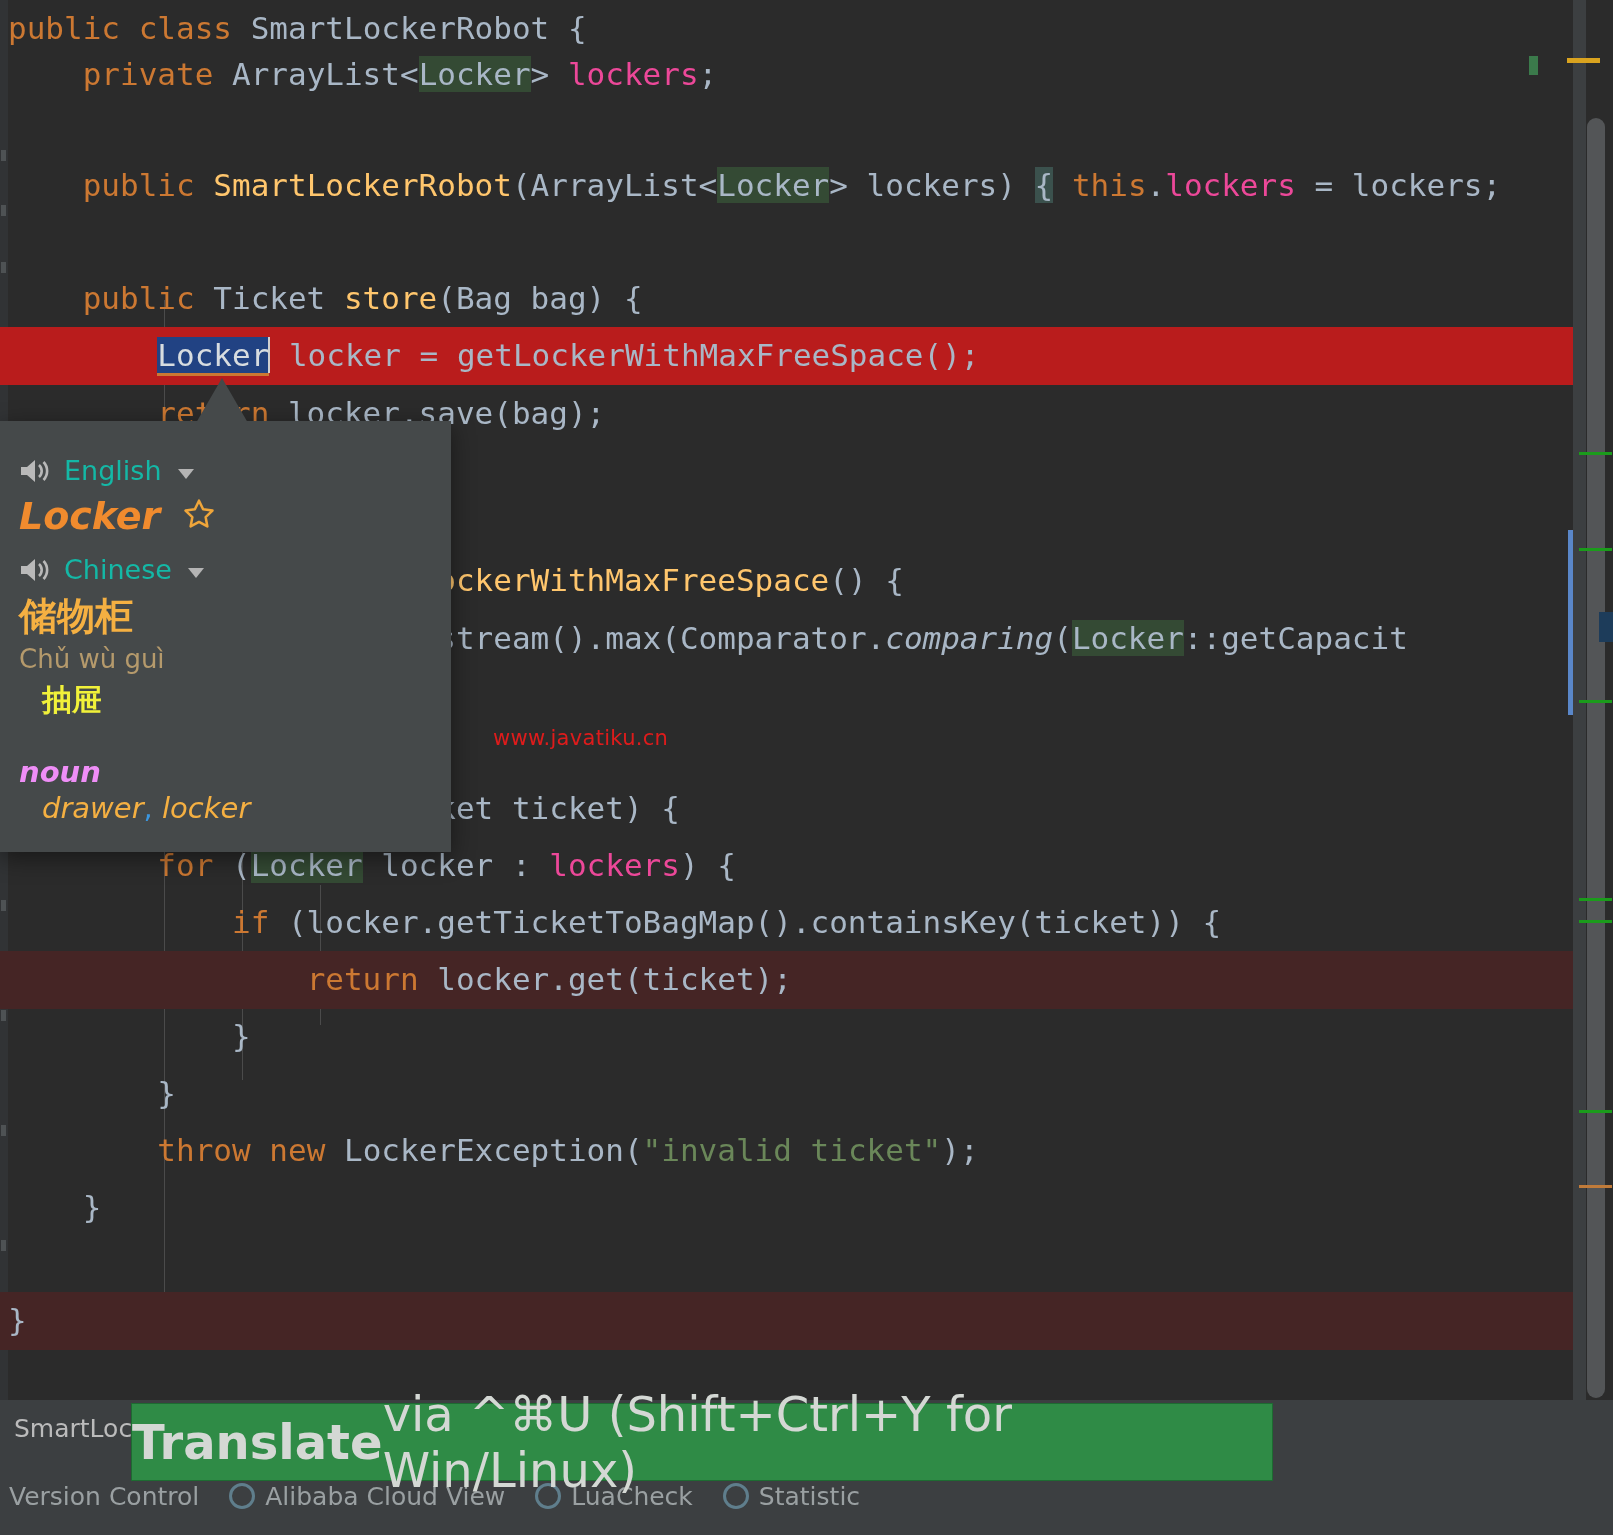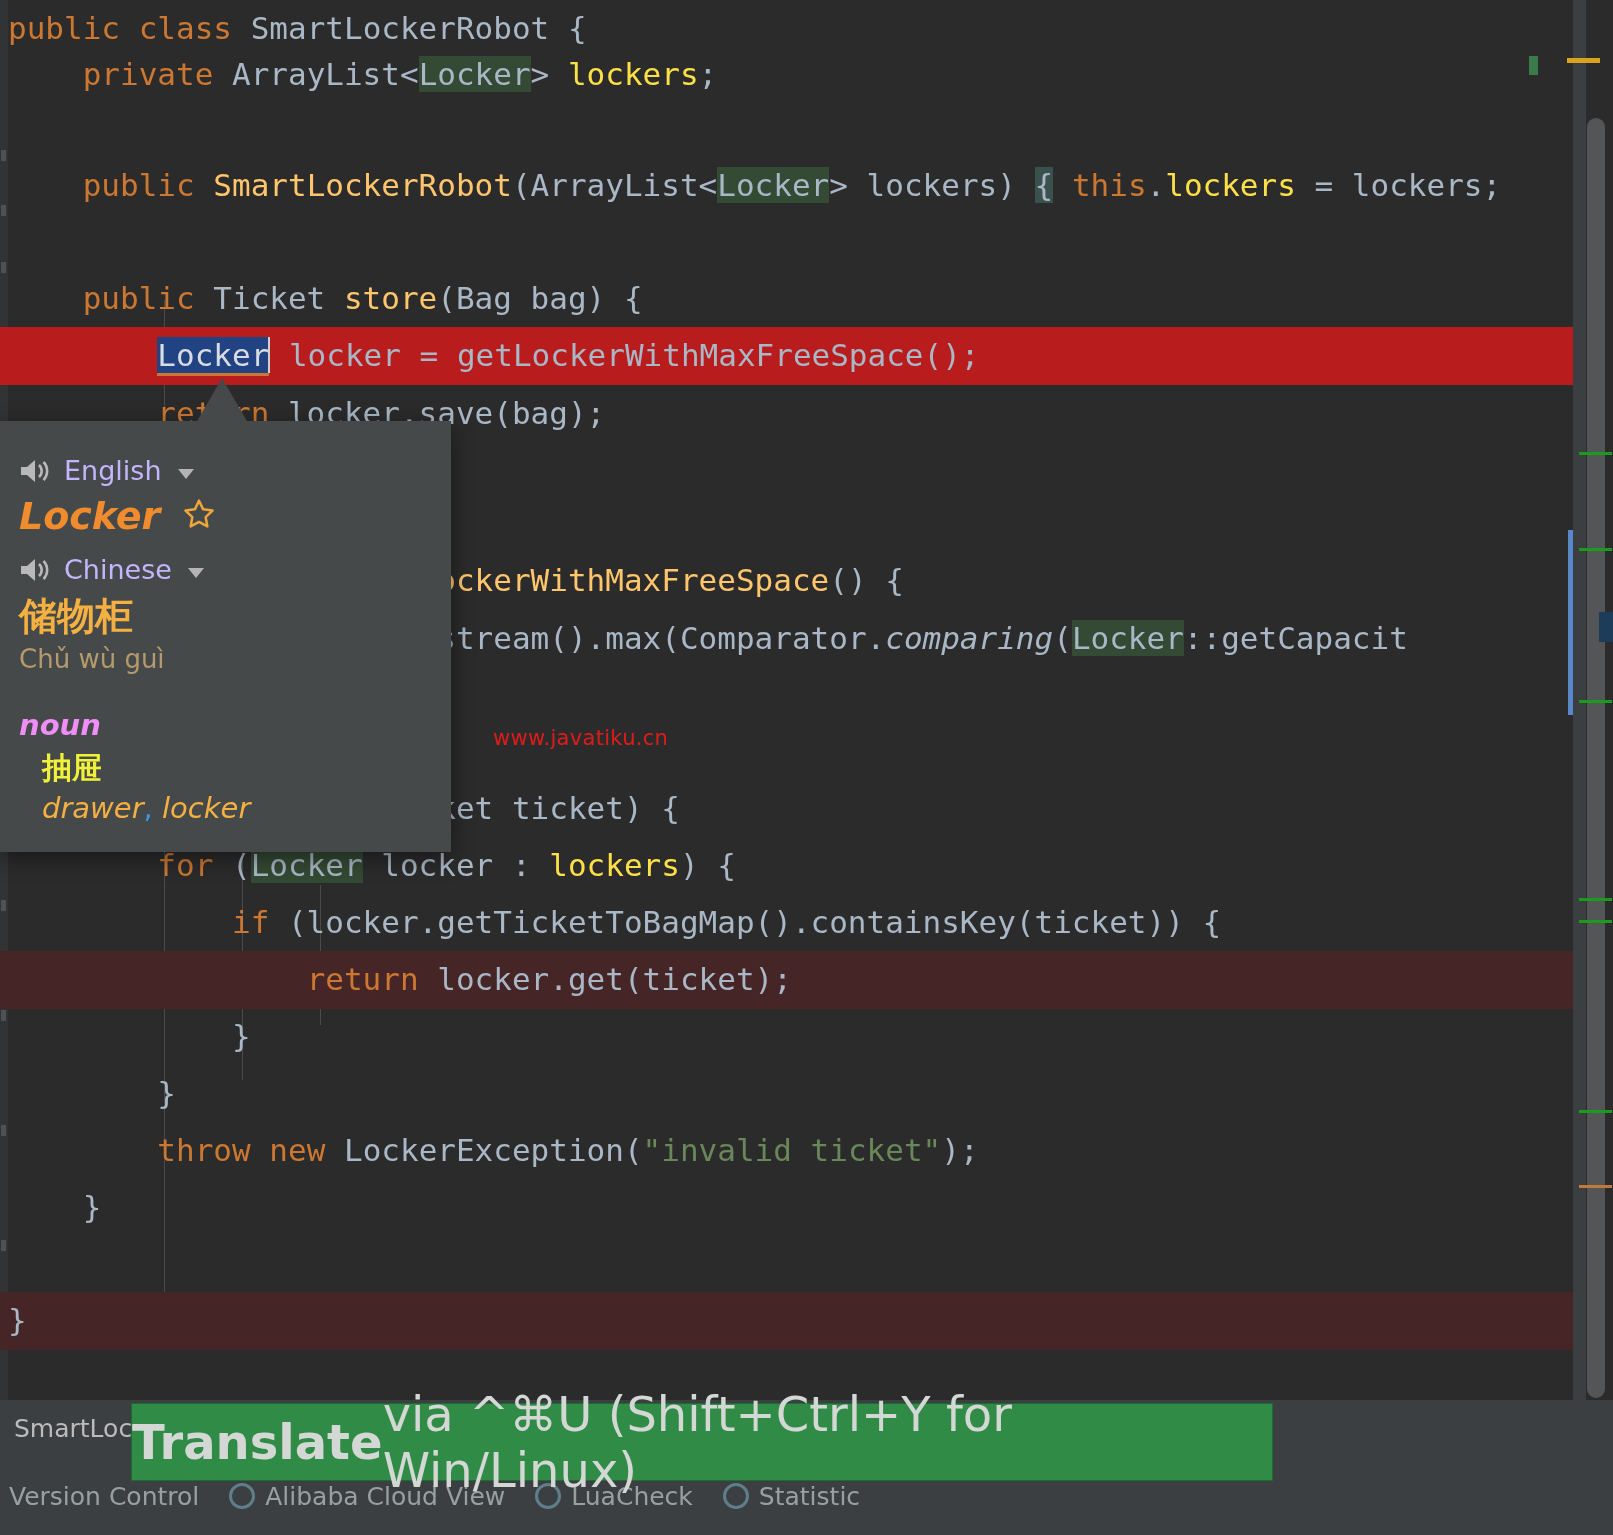--- a/index.html
+++ b/index.html
@@ -62,21 +62,21 @@
 
   .indent-guide {
     position: absolute;
     width: 1px;
     background: #4b4b4b;
   }
 
   
   .kw   { color: #cc7832; }
   .plain{ color: #a9b7c6; }
-  .fld  { color: #fde047; }
+  .fld  { color: #ec4899; }
   .mtd  { color: #ffc66d; }
   .str  { color: #6a8759; }
   .ital { font-style: italic; }
   .hl   { background: #344a34; }   
   .brhl { background: #3b514d; }   
   .sel  { background: #214283; color:#d7dce0; border-bottom: 3px solid #cc7832; }
   .caret{
     display: inline-block;
     width: 2px; height: 36px;
     background: #d0d0d0;
@@ -170,21 +170,21 @@
     padding-left: 19px;
   }
   .spk {
     width: 31px; height: 26px;
     display: inline-block;
     position: relative;
     flex: 0 0 auto;
   }
   .lang-name {
     font-size: 27px;
-    color: #c4b5fd;
+    color: #14b8a6;
     font-family: "DejaVu Sans", sans-serif;
   }
   .caret-dn {
     width: 0; height: 0;
     border-left: 8px solid transparent;
     border-right: 8px solid transparent;
     border-top: 10px solid #b4b4b4;
     margin-left: 2px;
     margin-top: 6px;
   }
@@ -379,22 +379,22 @@
           <path d="M24.5 4 a13 13 0 0 1 0 18" stroke="#b9b9b9" stroke-width="2.6" fill="none"></path>
         </svg>
       </span>
       <span class="lang-name">Chinese</span>
       <span class="caret-dn"></span>
     </div>
 
     <div id="target-word">储物柜</div>
     <div id="pinyin">Chǔ wù guì</div>
 
+    <div id="sense-cn">抽屉</div>
     <div id="pos">noun</div>
-    <div id="sense-cn">抽屉</div>
     <div id="sense-en">
       <span>drawer</span><span class="comma">,</span> <span>locker</span>
     </div>
   </div>
 
   <div id="statusbar">
     <div id="sb-row1">
       <span class="sb-item">SmartLockerRobot</span>
       <span class="bc-sep">›</span>
       <span class="sb-item">store()</span>

